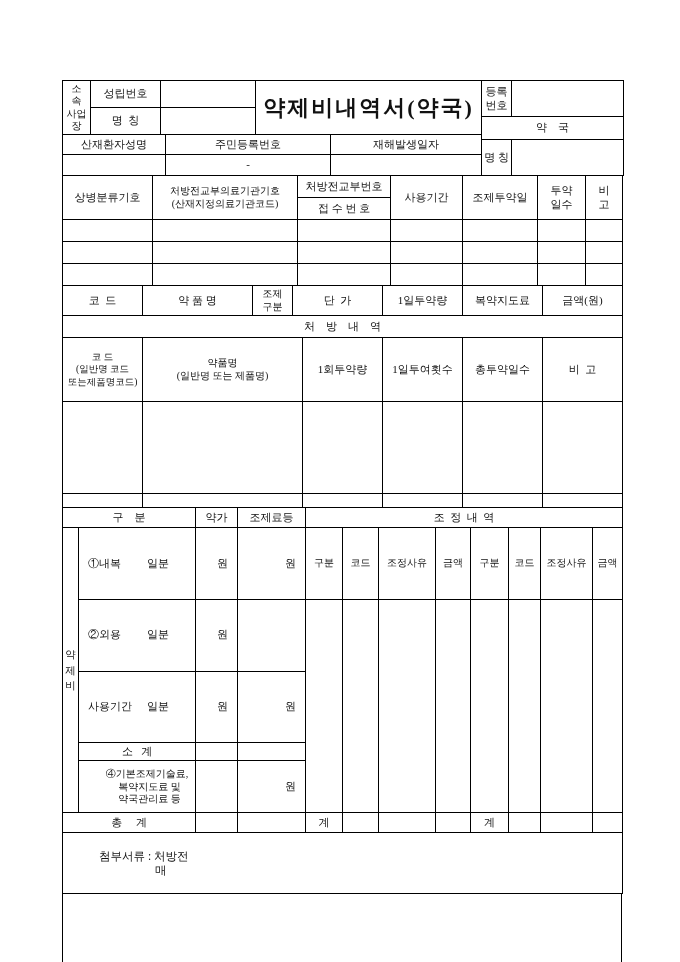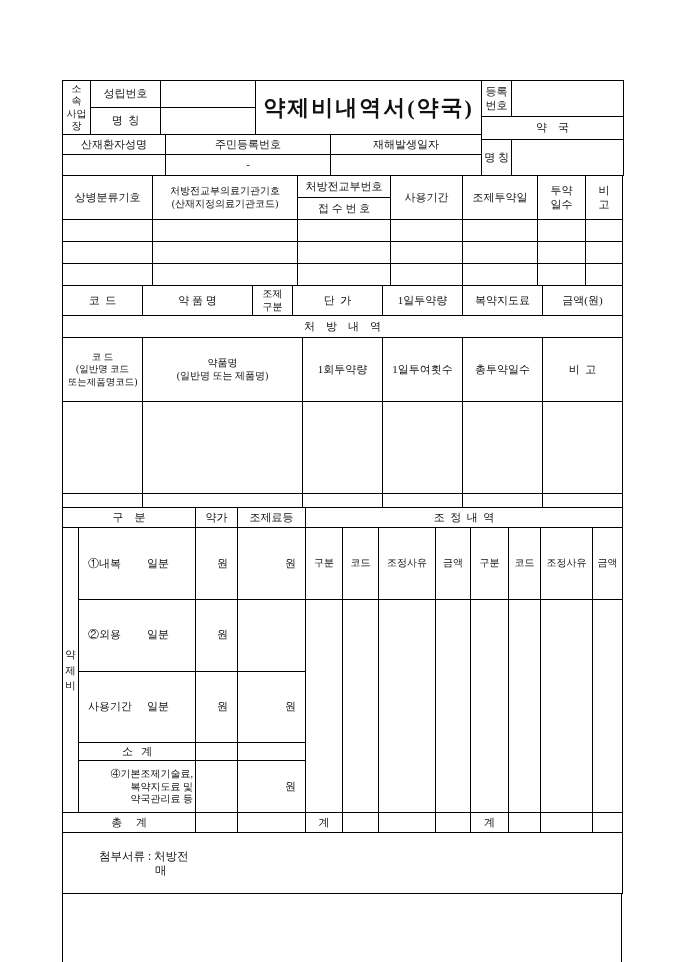--- a/index.html
+++ b/index.html
@@ -20,21 +20,21 @@
     white-space:pre-wrap; line-height:1.25;
     padding:1px 2px; overflow:hidden;
   }
   .hdr-row { display:flex; align-items:stretch; }
   .stack { margin-top:-1px; }
   .tR { margin-left:-1px; }
 
   .title-cell { font-size:22px; font-weight:bold; letter-spacing:2px; }
   .small { font-size:10px;margin-top:22px; }
   .xs { font-size:9.5px; line-height:1.3; }
-  .left-al { text-align:right; padding-left:22px; }
+  .left-al { text-align:center; padding-left:22px; }
   .right-al { text-align:right; padding-right:9px; }
   .vtext { font-size:10.5px; line-height:1.45; padding:0; }
   .split { display:flex; justify-content:space-between; align-items:center; padding:0 24px 0 7px; }
   .attach-cell { text-align:left; padding-left:13px; font-size:11.5px; }
   .attach-unit { margin-left:56px; }
 
   .notes {
     width:560px; border:1px solid #000; margin-top:-1px;
     padding:13px 10px 14px 20px;
     font-size:11.5px; line-height:1.8; text-align:left;

